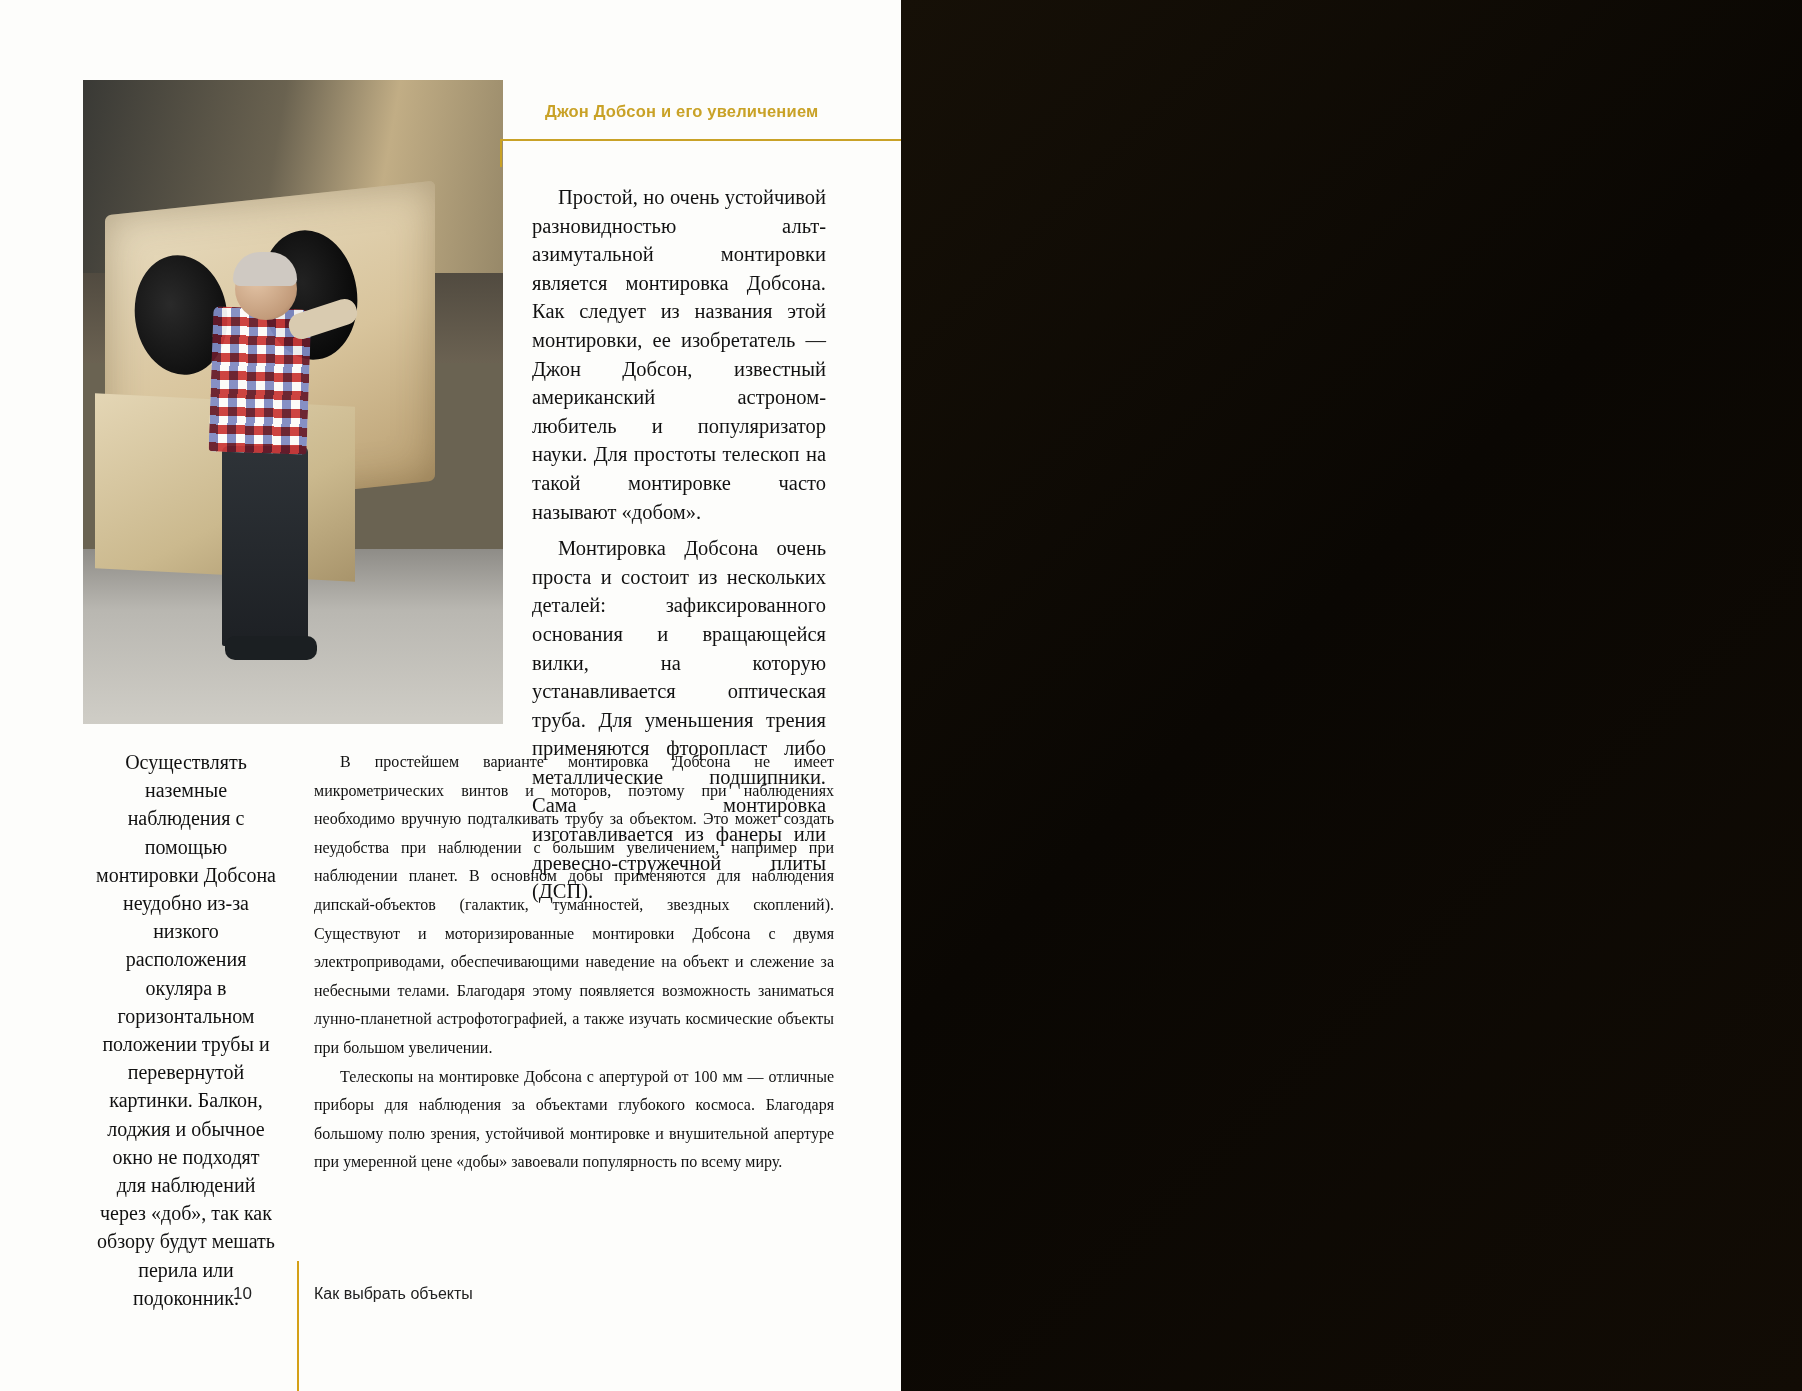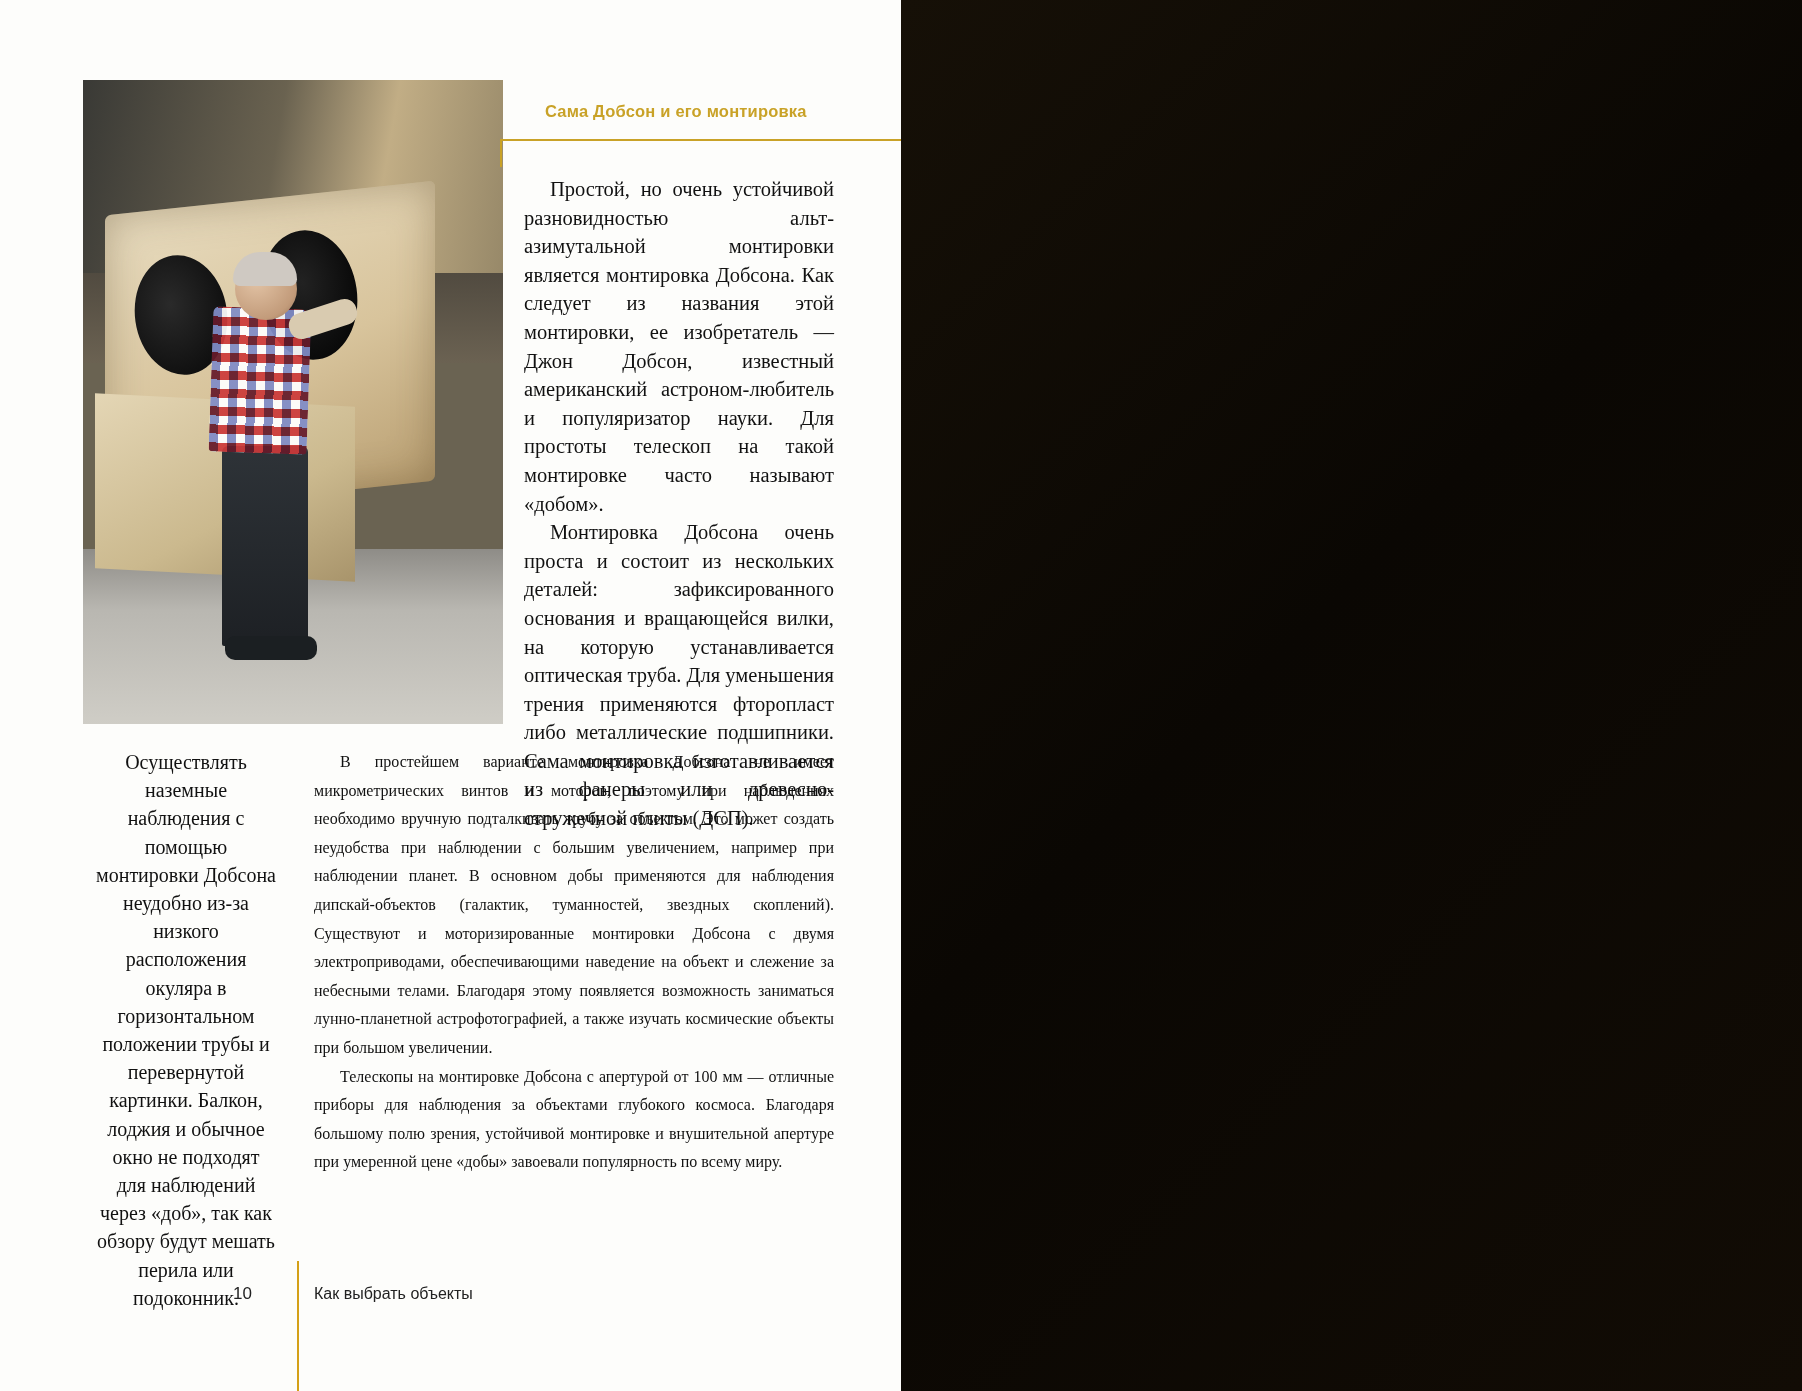--- a/index.html
+++ b/index.html
@@ -141,21 +141,21 @@
     position: absolute;
     left: 524px; top: 175px;
     width: 310px;
     font-size: 20.5px;
     line-height: 28.6px;
     text-align: justify;
     text-justify: inter-word;
     color: #111;
     -webkit-hyphens: auto; hyphens: auto;
   }
-  .col-main p { margin: 0; text-indent: 26px; }
+  .col-main p { margin: 8px; text-indent: 26px; }
   .col-main p.first { text-indent: 26px; }
 
   .col-wide {
     position: absolute;
     left: 314px; top: 748px;
     width: 520px;
     font-size: 16px;
     line-height: 28.6px;
     text-align: justify;
     color: #111;
@@ -220,21 +220,21 @@
       <div class="pants"></div>
       <div class="shirt"></div>
       <div class="head"></div>
       <div class="hair"></div>
       <div class="arm"></div>
       <div class="shoe"></div>
     </div>
 
     <div class="left-heading-rule-v"></div>
     <div class="left-heading-rule"></div>
-    <div class="left-heading">Сама Добсон и его монтировка</div>
+    <div class="left-heading">Джон Добсон и его увеличением</div>
 
     <div class="col-main">
       <p class="first">Простой, но очень устойчивой разновидностью альт-азимутальной монтировки является монтировка Добсона. Как следует из названия этой монтировки, ее изобретатель — Джон Добсон, известный американский астроном-любитель и популяризатор науки. Для простоты телескоп на такой монтировке часто называют «добом».</p>
       <p>Монтировка Добсона очень проста и состоит из нескольких деталей: зафиксированного основания и вращающейся вилки, на которую устанавливается оптическая труба. Для уменьшения трения применяются фторопласт либо металлические подшипники. Сама монтировка изготавливается из фанеры или древесно-стружечной плиты (ДСП).</p>
     </div>
 
     <div class="col-wide">
       <p>В простейшем варианте монтировка Добсона не имеет микрометрических винтов и моторов, поэтому при наблюдениях необходимо вручную подталкивать трубу за объектом. Это может создать неудобства при наблюдении с большим увеличением, например при наблюдении планет. В основном добы применяются для наблюдения дипскай-объектов (галактик, туманностей, звездных скоплений). Существуют и моторизированные монтировки Добсона с двумя электроприводами, обеспечивающими наведение на объект и слежение за небесными телами. Благодаря этому появляется возможность заниматься лунно-планетной астрофотографией, а также изучать космические объекты при большом увеличении.</p>
       <p>Телескопы на монтировке Добсона с апертурой от 100 мм — отличные приборы для наблюдения за объектами глубокого космоса. Благодаря большому полю зрения, устойчивой монтировке и внушительной апертуре при умеренной цене «добы» завоевали популярность по всему миру.</p>
     </div>

